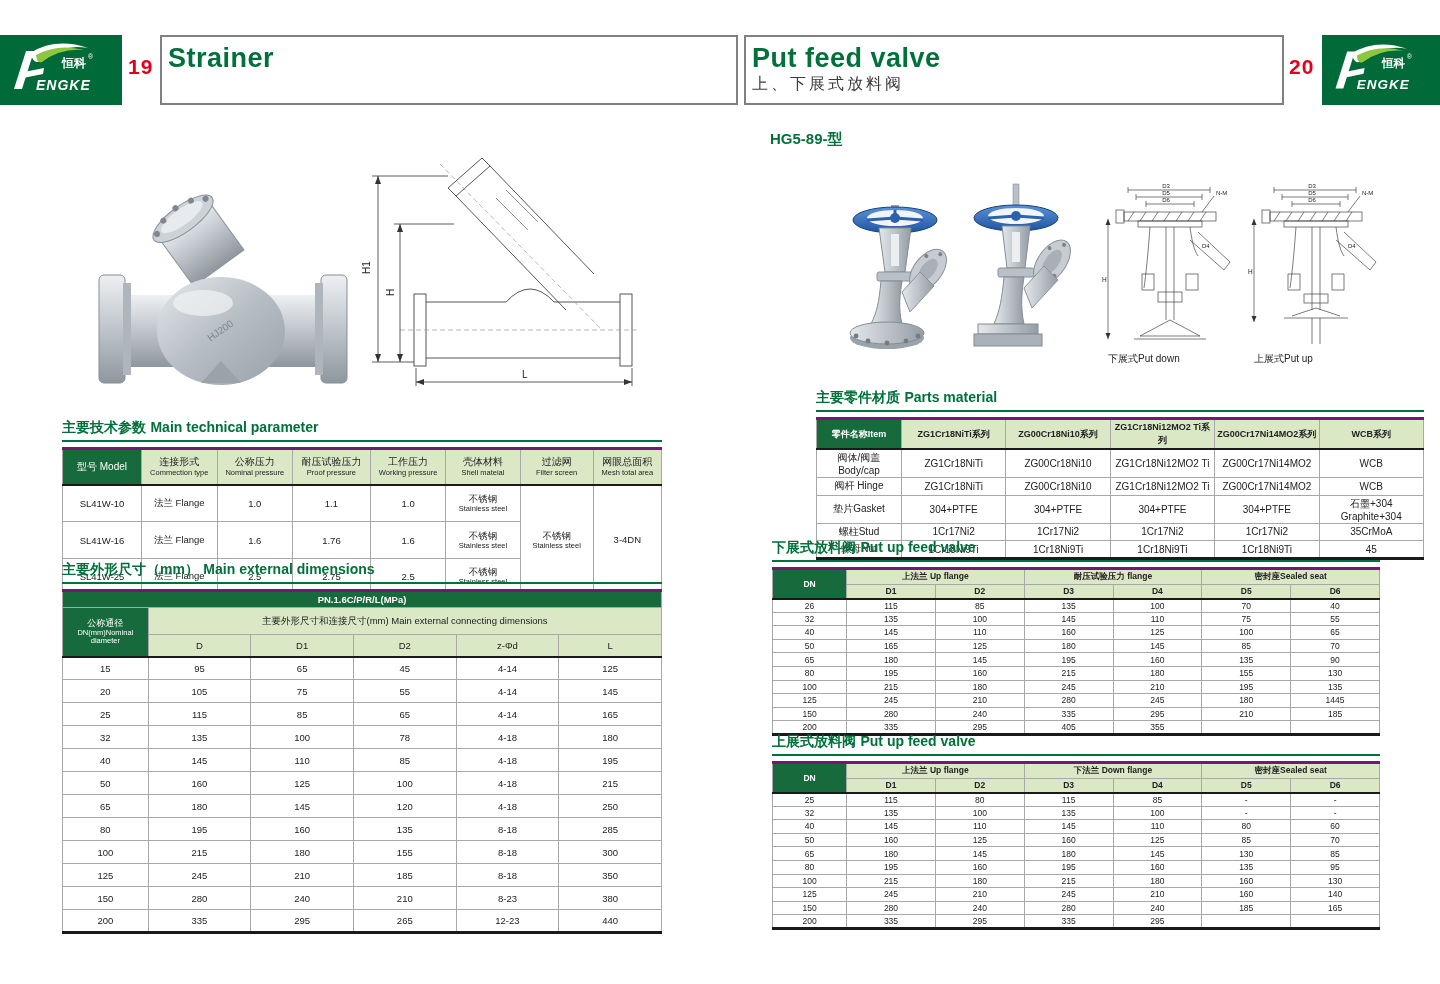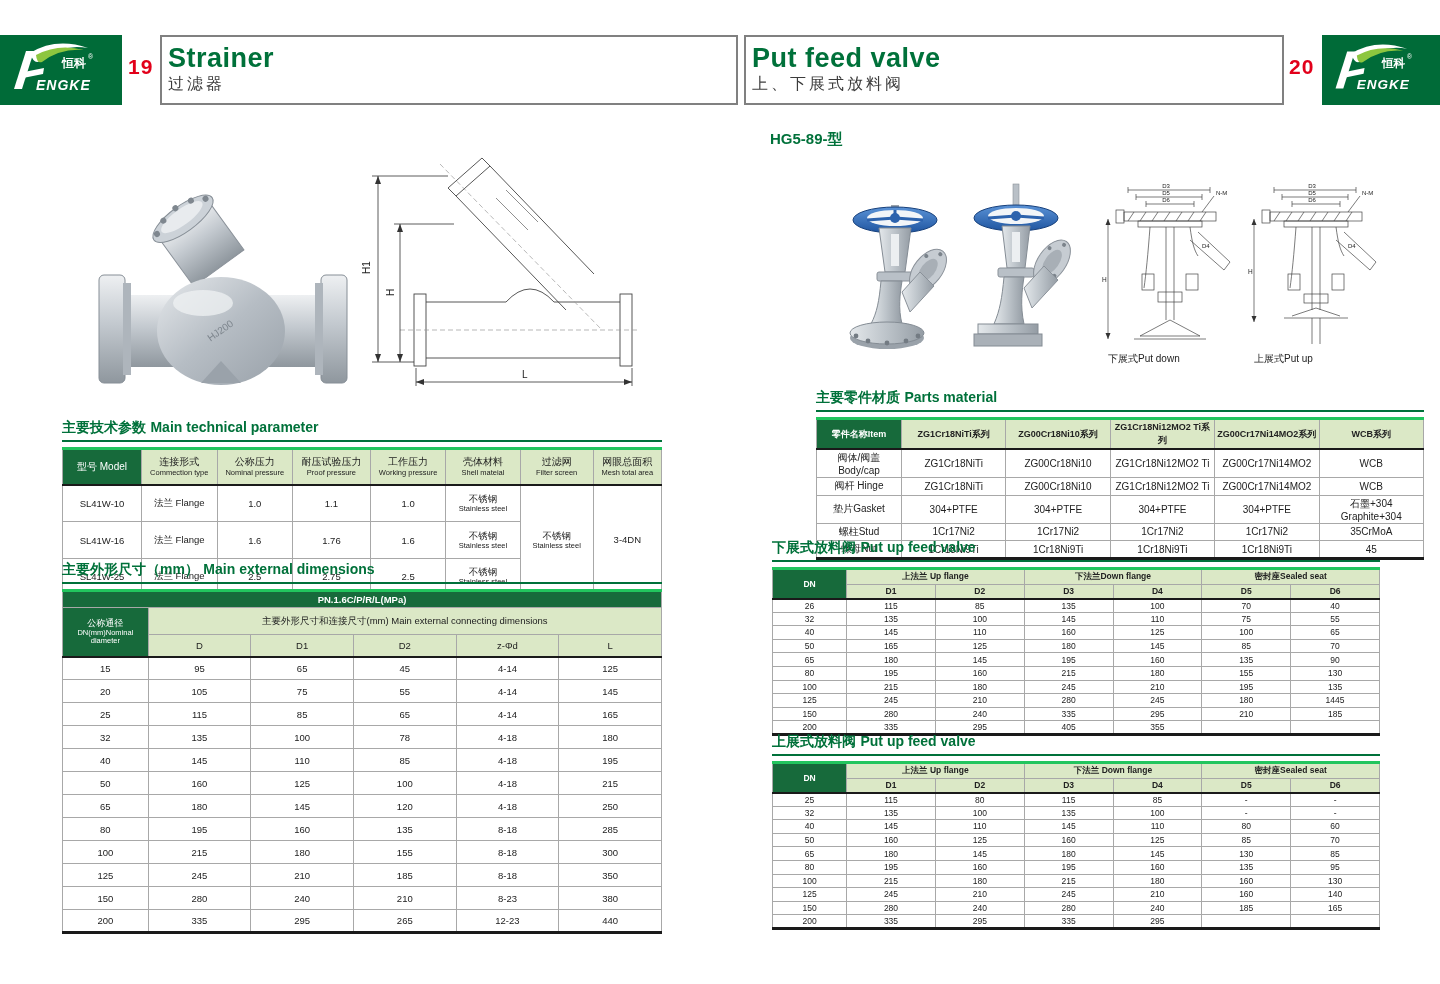--- a/index.html
+++ b/index.html
@@ -30,21 +30,21 @@
   .t-zh{color:#3c3c3c;font-size:16px;margin-top:2px;letter-spacing:3px}
 
   
   .sec{position:absolute}
   .sec-h{border-bottom:2px solid var(--tg);padding-bottom:3px;margin-bottom:5px;white-space:nowrap}
   .sec-h .zh{font-size:14px;font-weight:bold;color:var(--tg)}
   .sec-h .en{font-size:14px;font-weight:800;color:var(--tg)}
 
   
   table.datatbl{width:100%;border-collapse:collapse;table-layout:fixed;
-    border-top:3px solid #22c55e;border-bottom:3px solid #1a1a1a}
+    border-top:3px solid #701a75;border-bottom:3px solid #1a1a1a}
   .datatbl th,.datatbl td{border:1px solid var(--line);text-align:center;vertical-align:middle;
     padding:1px 2px;font-weight:normal;color:var(--ink);overflow:hidden}
   .datatbl thead{border-bottom:2px solid #1a1a1a}
   .hdark{background:var(--dg);color:#fff}
   th.hdark{color:#fff}
   .hlight{background:var(--lg)}
   .czh{display:block;font-size:10px;line-height:1.25}
   .cen{display:block;font-size:7.5px;line-height:1.1}
 
   
@@ -86,21 +86,20 @@
       <text x="62" y="32" font-size="12" font-weight="bold" fill="#fff">恒科</text>
       <text x="88" y="24" font-size="7" fill="#fff">®</text>
       <text x="36" y="55" font-size="14" font-weight="bold" font-style="italic" fill="#fff" letter-spacing="1">ENGKE</text>
     </svg>
   </div>
 
   <div class="pagenum pn-left">19</div>
 
   <div class="titlebox tb-left">
     <div class="t-en">Strainer</div>
-    <div class="t-zh">过滤器</div>
   </div>
 
   <div class="titlebox tb-right">
     <div class="t-en">Put feed valve</div>
     <div class="t-zh">上、下展式放料阀</div>
   </div>
 
   <div class="pagenum pn-right">20</div>
 
   <div class="logo-block logo-right">
@@ -646,21 +645,21 @@
           <col style="width:14.63%">
           <col style="width:14.63%">
           <col style="width:14.63%">
           <col style="width:14.63%">
           <col style="width:14.63%">
         </colgroup>
       <thead>
         <tr>
           <th class="hdark" rowspan="2">DN</th>
           <th class="hlight" colspan="2">上法兰 Up flange</th>
-          <th class="hlight" colspan="2">下法兰Down flange</th>
+          <th class="hlight" colspan="2">耐压试验压力 flange</th>
           <th class="hlight" colspan="2">密封座Sealed seat</th>
         </tr>
         <tr>
           <th class="hlight">D1</th>
           <th class="hlight">D2</th>
           <th class="hlight">D3</th>
           <th class="hlight">D4</th>
           <th class="hlight">D5</th>
           <th class="hlight">D6</th>
         </tr>

